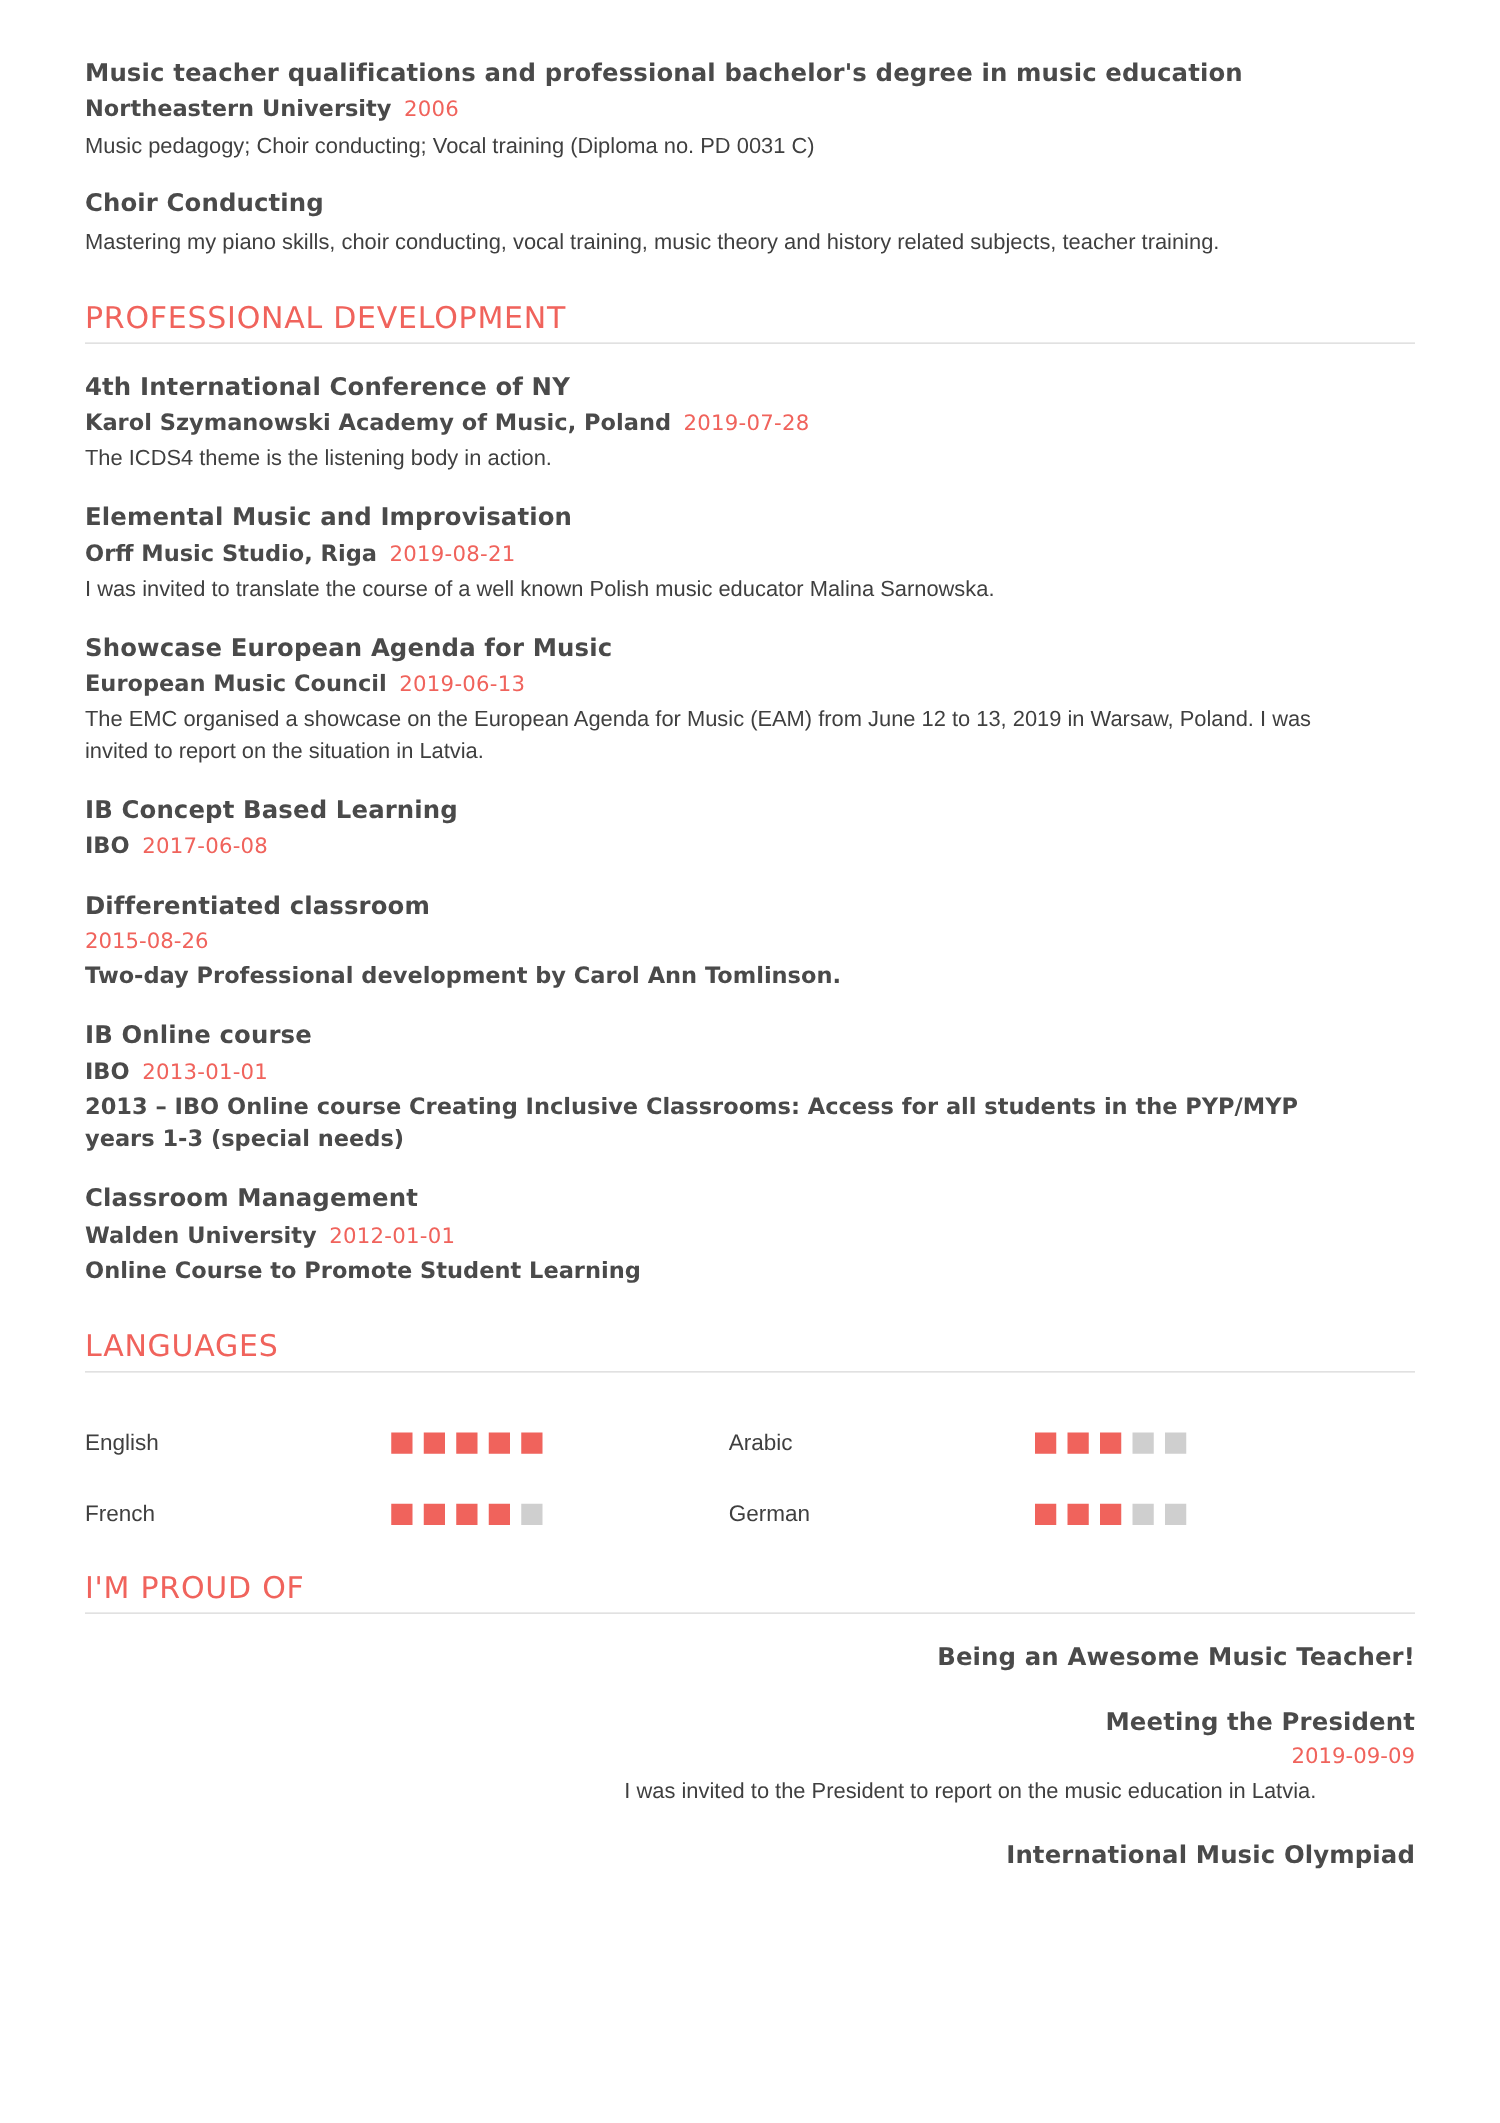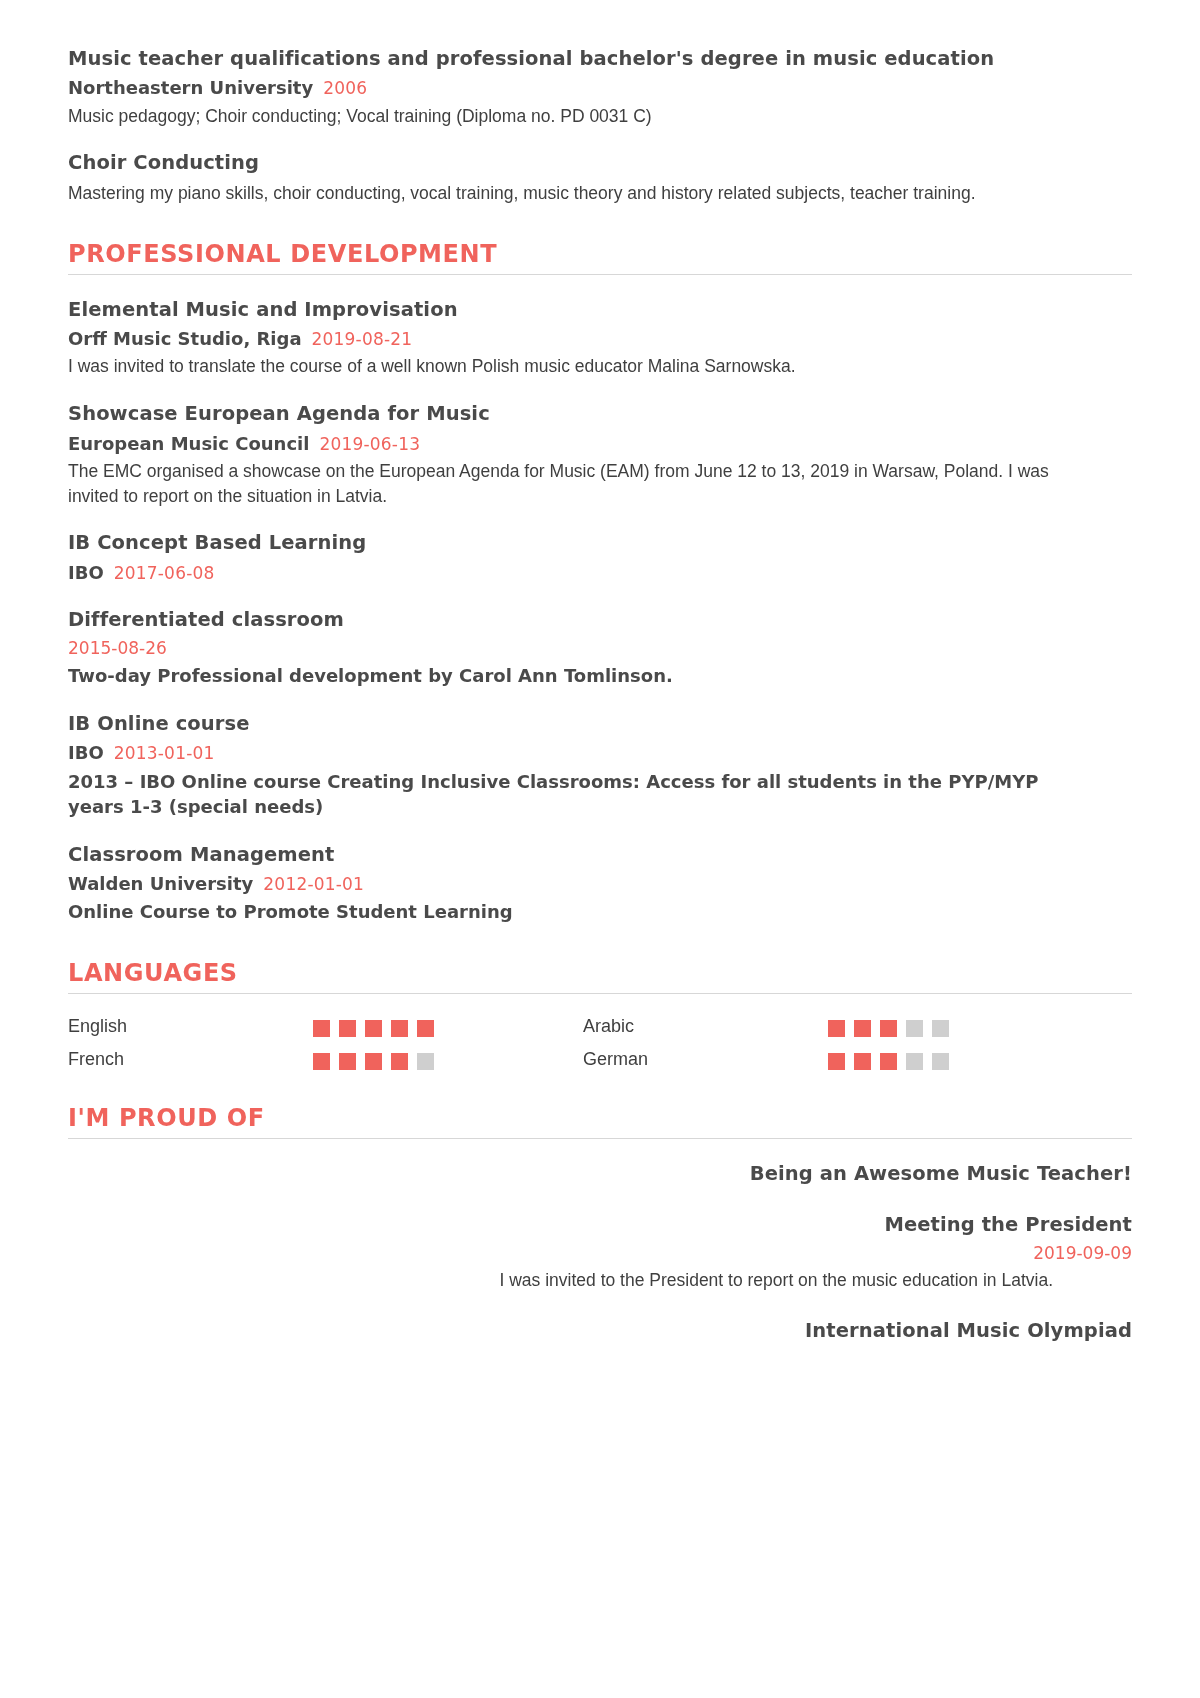--- a/index.html
+++ b/index.html
@@ -69,21 +69,21 @@
     font-size: 18px;
   }
 
   
   .section {
     margin-top: 34px;
   }
   .section-title {
     color: #f0635c;
     font-size: 24px;
-    font-weight: bold;
+    font-weight: normal;
     letter-spacing: 0.6px;
     margin: 0 0 6px 0;
     font-family: "DejaVu Sans", sans-serif;
   }
   .section-rule {
     border: 0;
     border-top: 1px solid #d7d7d7;
     margin: 0 0 22px 0;
   }
 
@@ -94,21 +94,22 @@
   .lang-grid {
     display: grid;
     grid-template-columns: 1fr 1fr;
     column-gap: 30px;
     row-gap: 12px;
     max-width: 1000px;
     margin-top: 6px;
   }
   .lang-row {
     display: flex;
-    align-items: flex-end;
+    align-items: center;
+    margin-top: 24px;
   }
   .lang-name {
     font-family: "Liberation Sans", sans-serif;
     font-size: 18px;
     color: #3f3f3f;
     width: 245px;
     flex: 0 0 245px;
   }
   .dots {
     display: flex;
@@ -147,20 +148,27 @@
       <div class="entry-title">Choir Conducting</div>
       <p class="entry-desc">Mastering my piano skills, choir conducting, vocal training, music theory and history related subjects, teacher training.</p>
     </div>
 
   </div>
 
   <div class="section">
     <h2 class="section-title">PROFESSIONAL DEVELOPMENT</h2>
     <hr class="section-rule">
 
+    <div class="entry">
+      <div class="entry-title">4th International Conference of NY</div>
+      <div class="entry-sub">
+        <span>Karol Szymanowski Academy of Music, Poland</span><span class="date">2019-07-28</span>
+      </div>
+      <p class="entry-desc">The ICDS4 theme is the listening body in action.</p>
+    </div>
 
     <div class="entry">
       <div class="entry-title">Elemental Music and Improvisation</div>
       <div class="entry-sub">
         <span>Orff Music Studio, Riga</span><span class="date">2019-08-21</span>
       </div>
       <p class="entry-desc">I was invited to translate the course of a well known Polish music educator Malina Sarnowska.</p>
     </div>
 
     <div class="entry">

